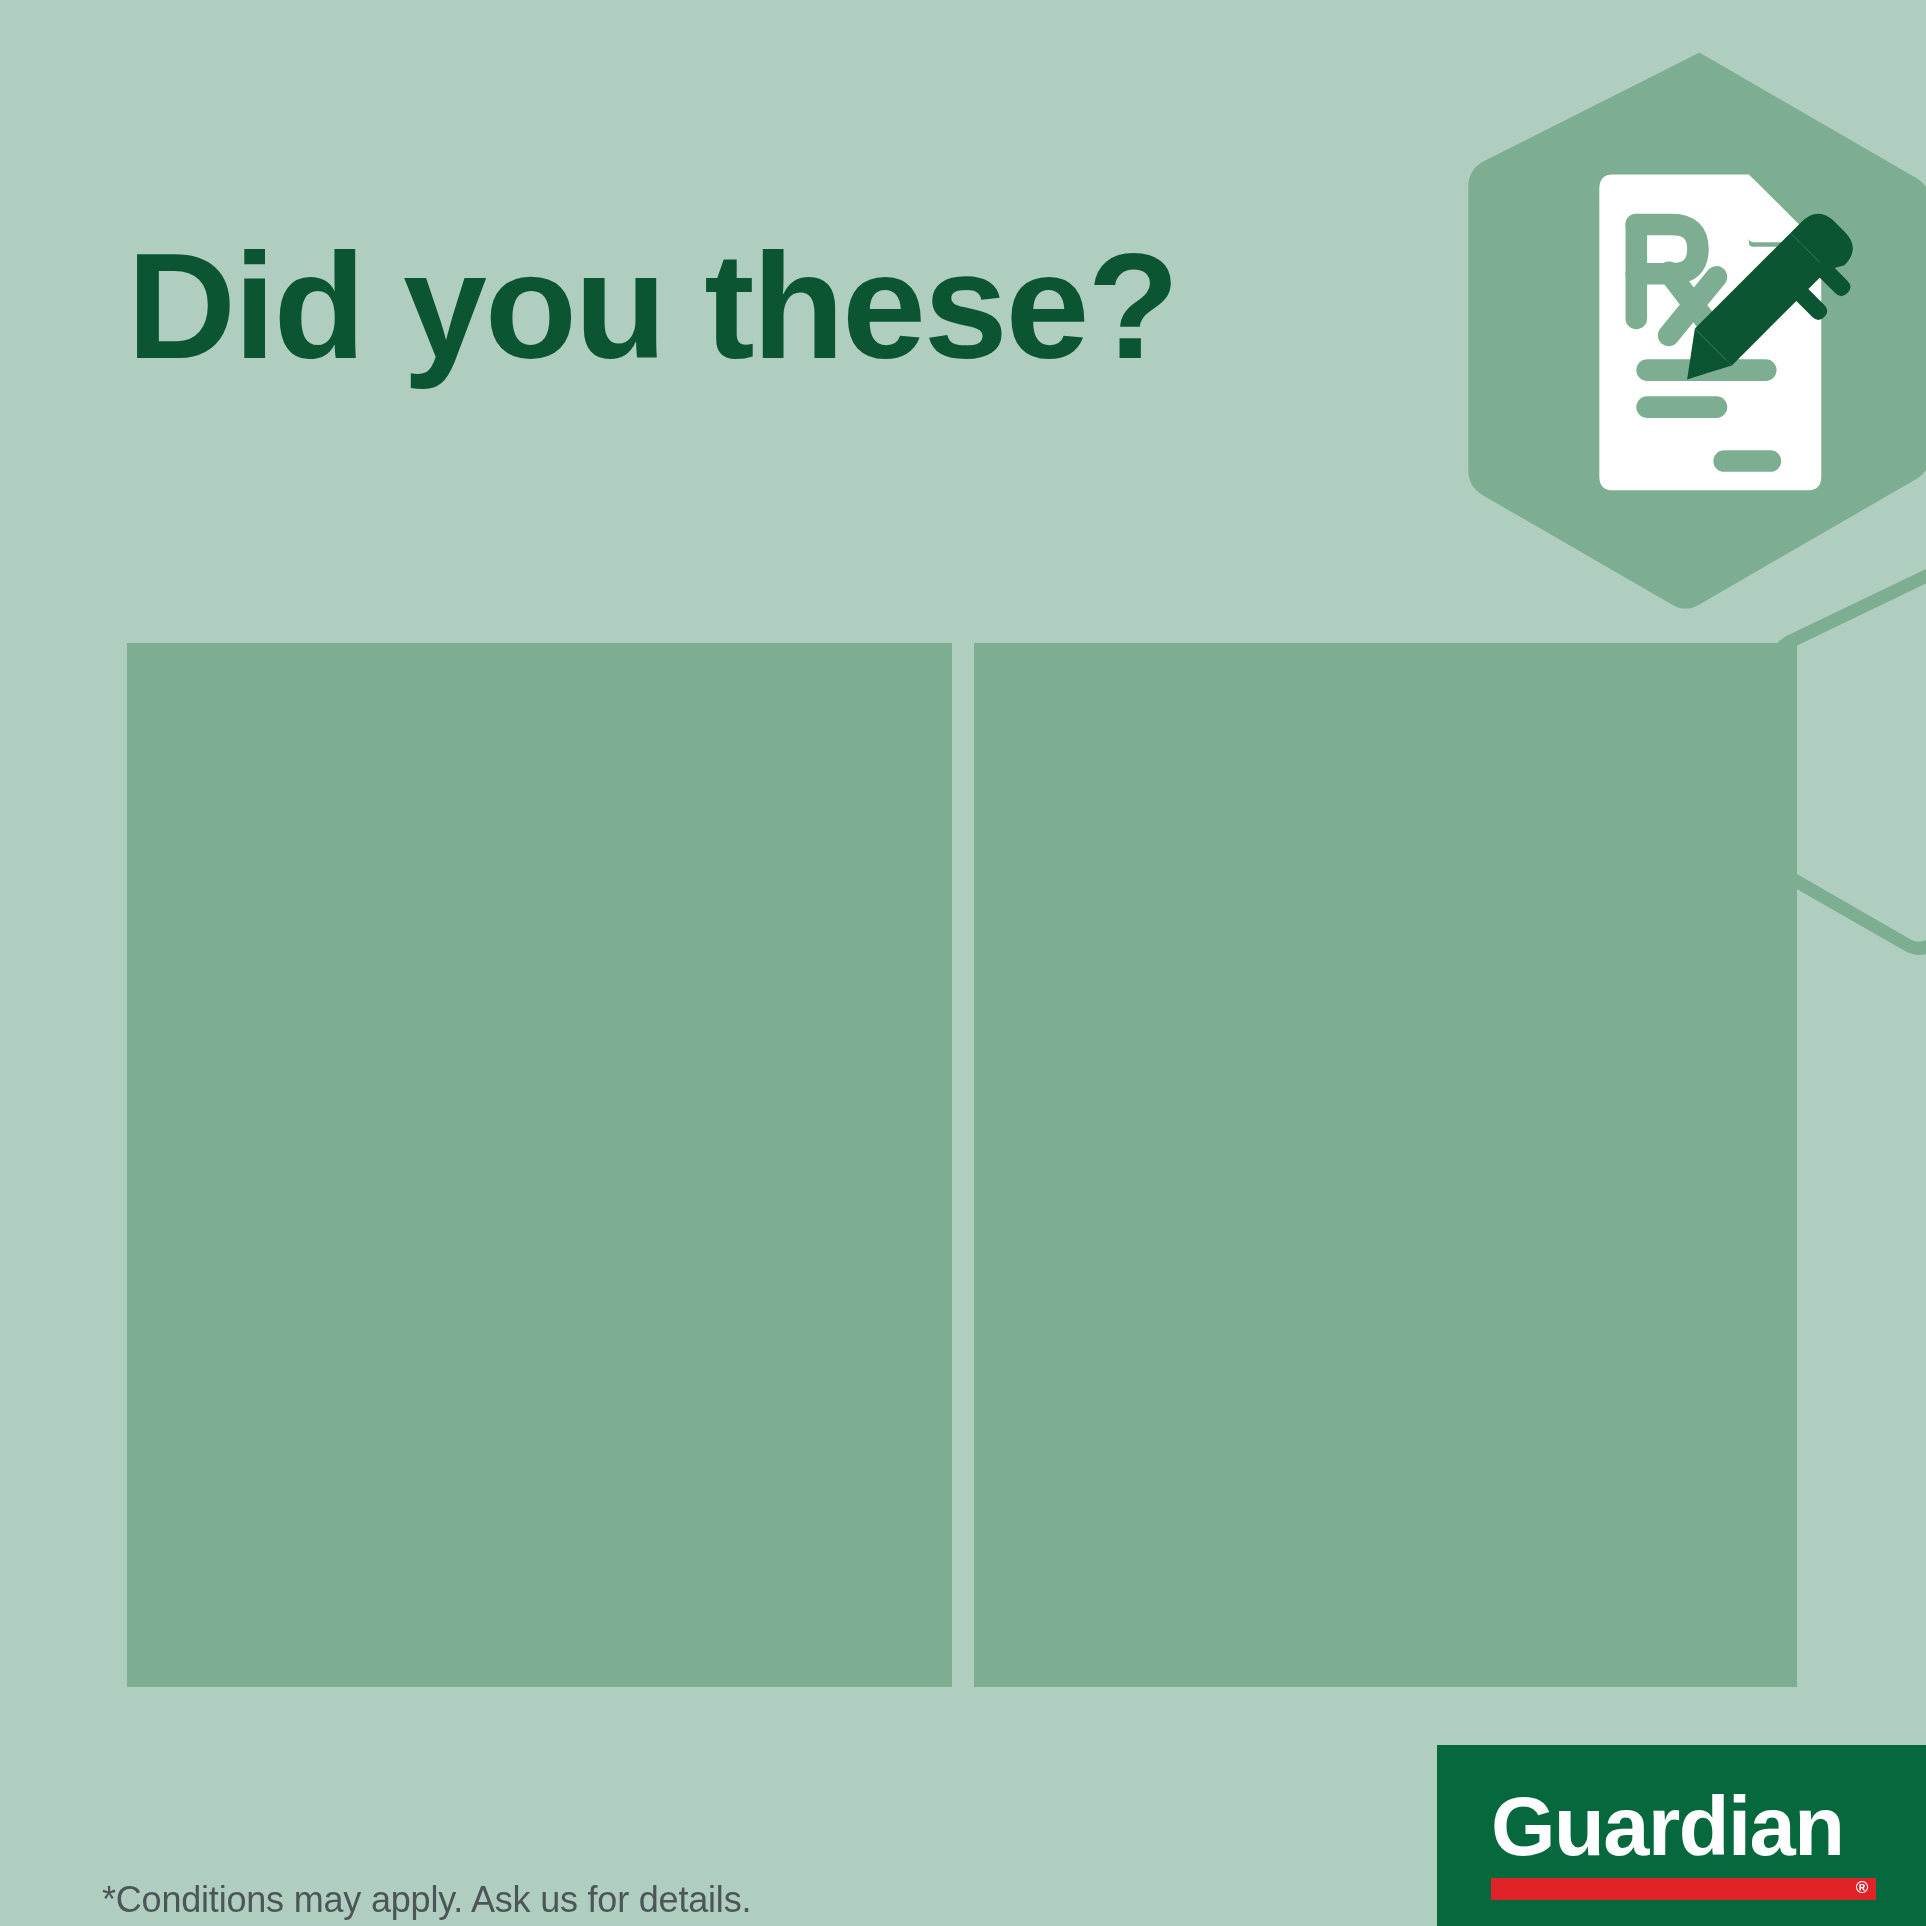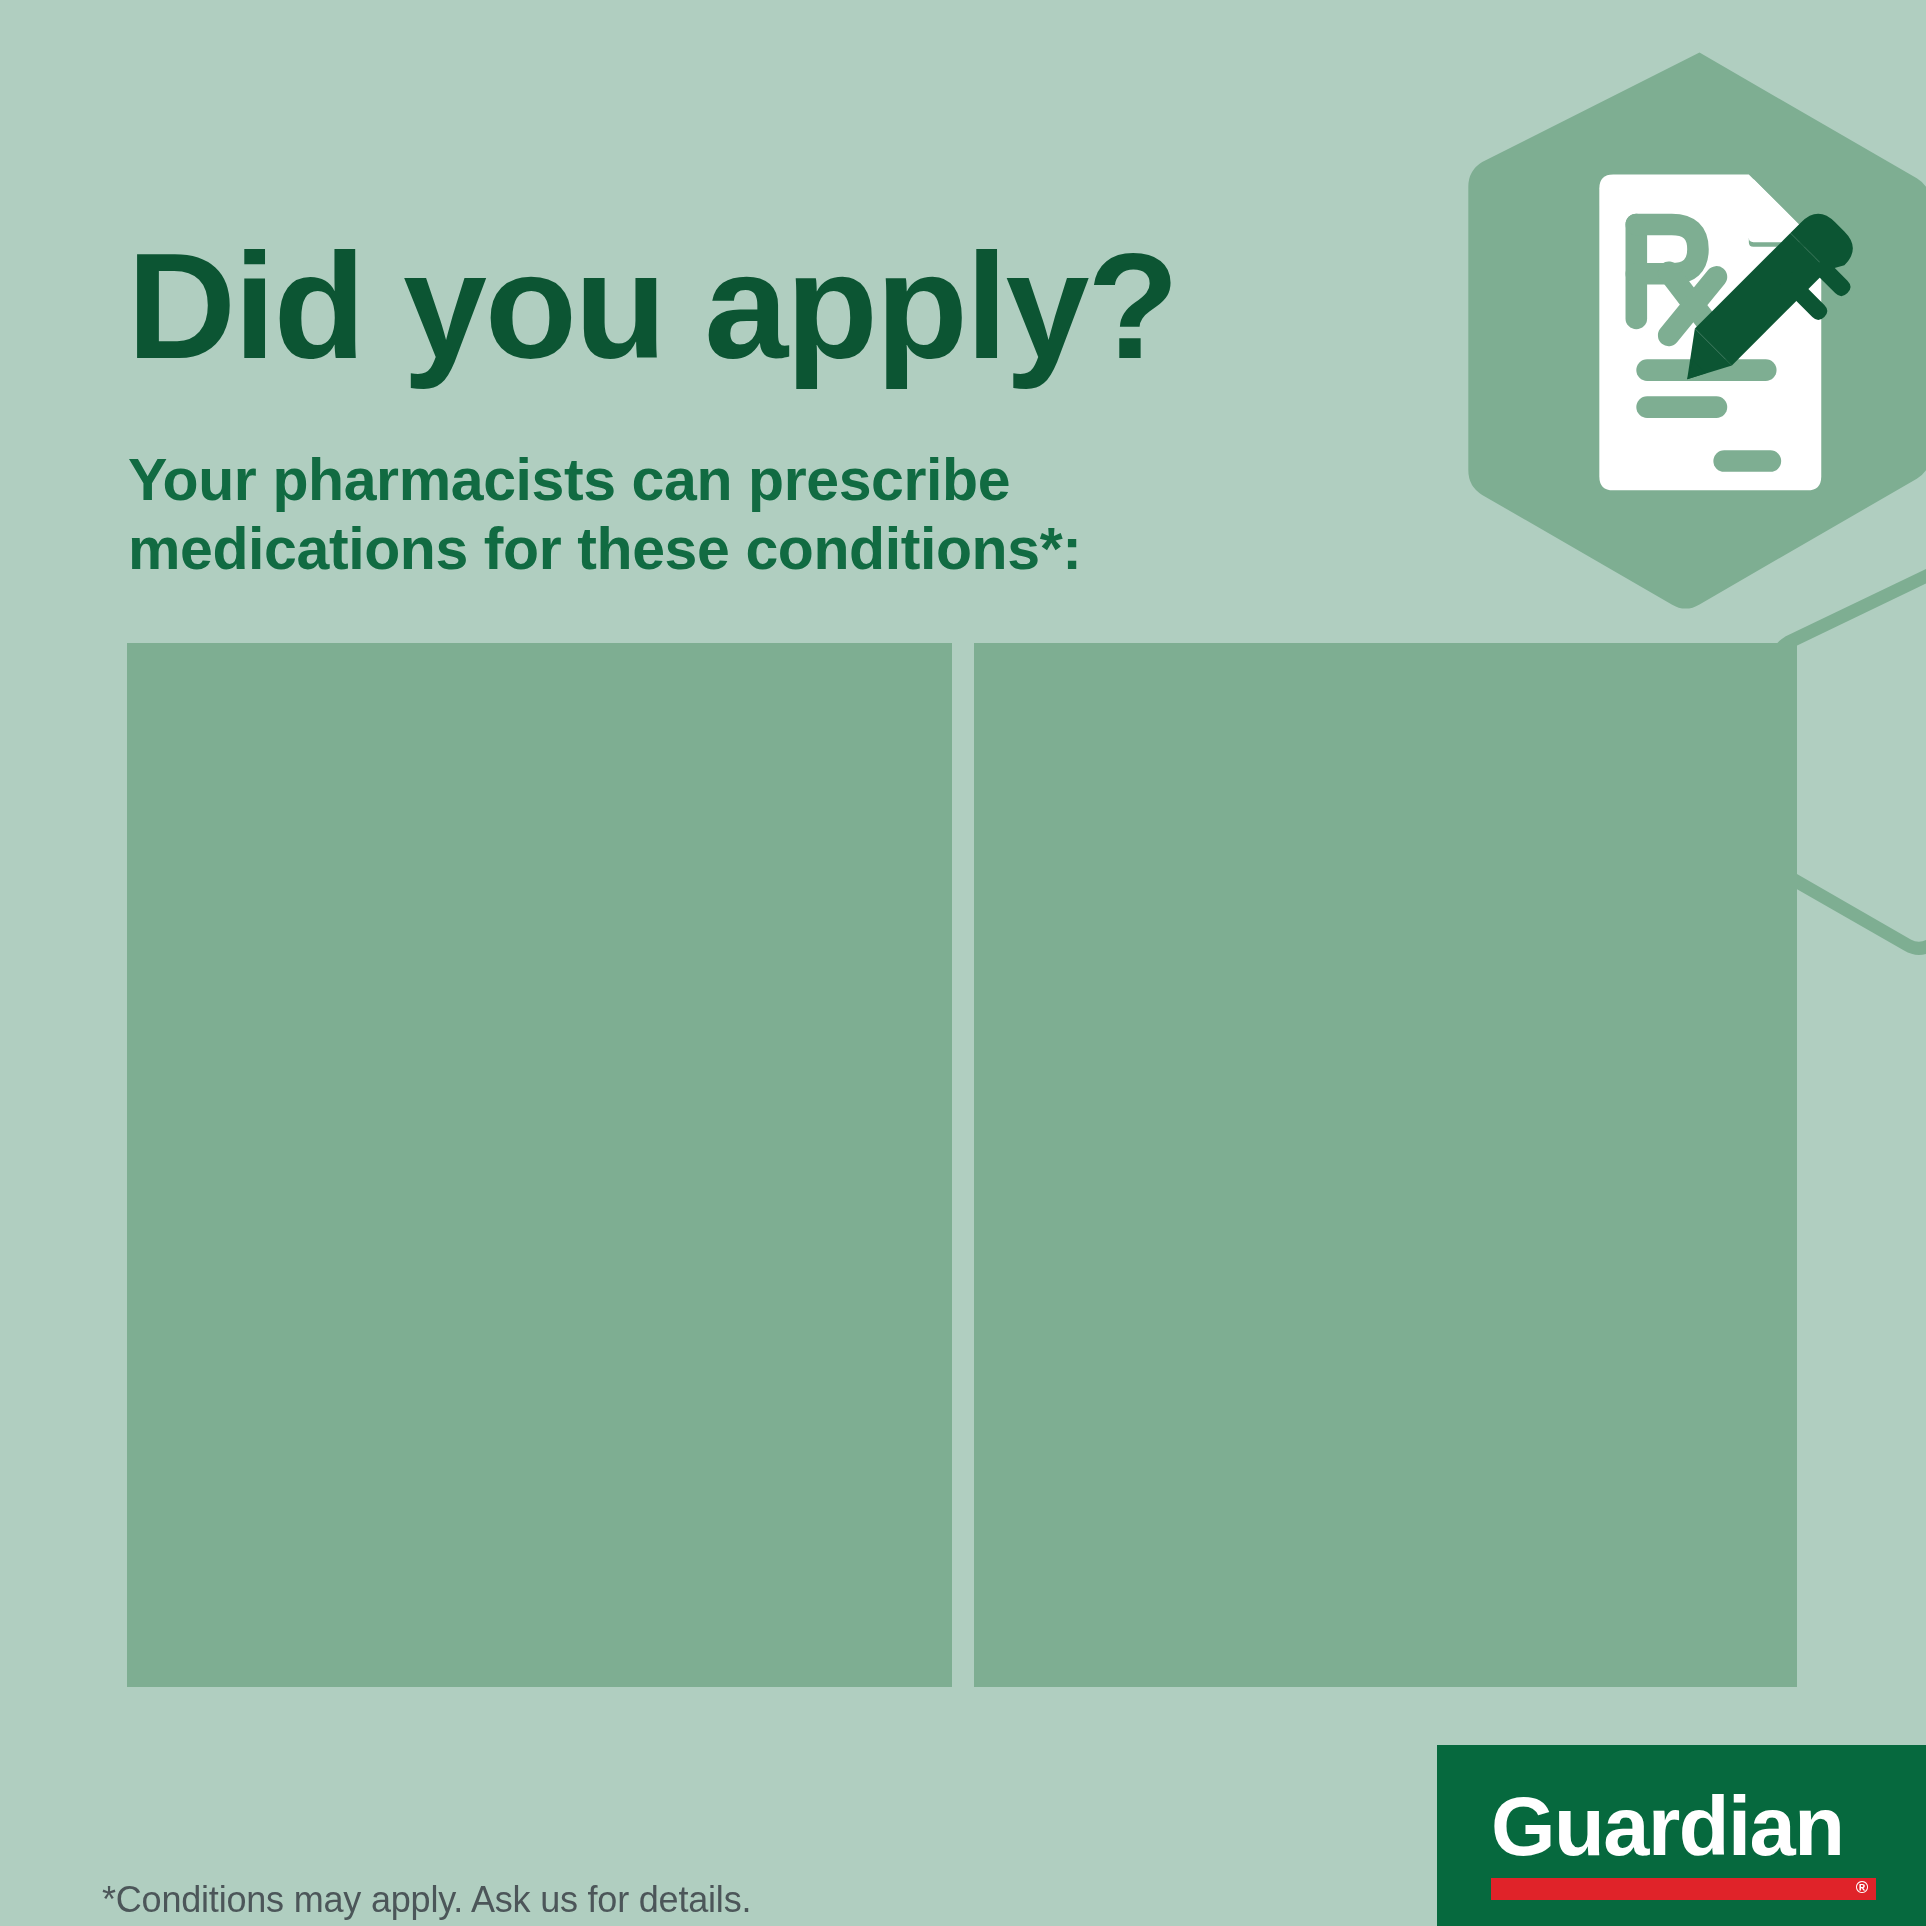--- a/index.html
+++ b/index.html
@@ -156,24 +156,22 @@
       <path d="M440 226 Q462 204 484 226 L496 238 Q518 260 496 282 L474 288 L426 240 Z"></path>
 
       <path d="M470 272 L500 302 Q508 310 500 318 Q492 326 484 318 L454 288 Z"></path>
       <path d="M452 290 L452 350 Q452 361 441 361 Q430 361 430 350 L430 290 Z" transform="rotate(-45 441 320)"></path>
 
       <path d="M302 364 L350 412 L292 430 Z"></path>
       <path d="M292 430 L300 406 L316 422 Z" fill="#0c5533"></path>
     </g>
   </svg>
 
-  <h1 id="headline">Did you apply?</h1>
+  <h1 id="headline">Did you these?</h1>
 
-  <h2 id="subheading">Your pharmacists can prescribe
-medications for these conditions*:</h2>
 
   <div class="panel" id="panel-left"></div>
   <div class="panel" id="panel-right"></div>
 
   <p id="footnote">*Conditions may apply. Ask us for details.</p>
 
   <div id="brand-logo">
     <span id="brand-wordmark">Guardian</span>
     <div id="brand-rule">
       <span id="brand-reg">®</span>

